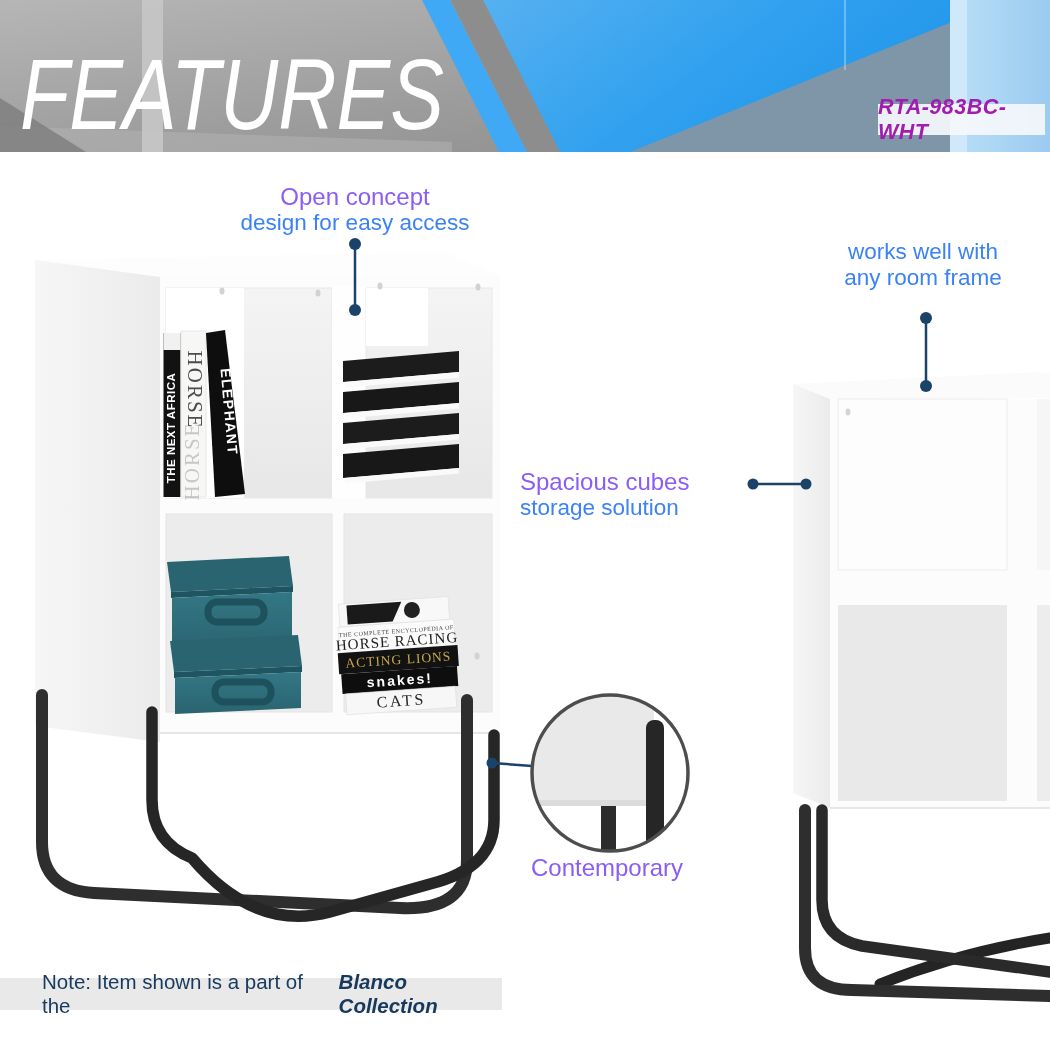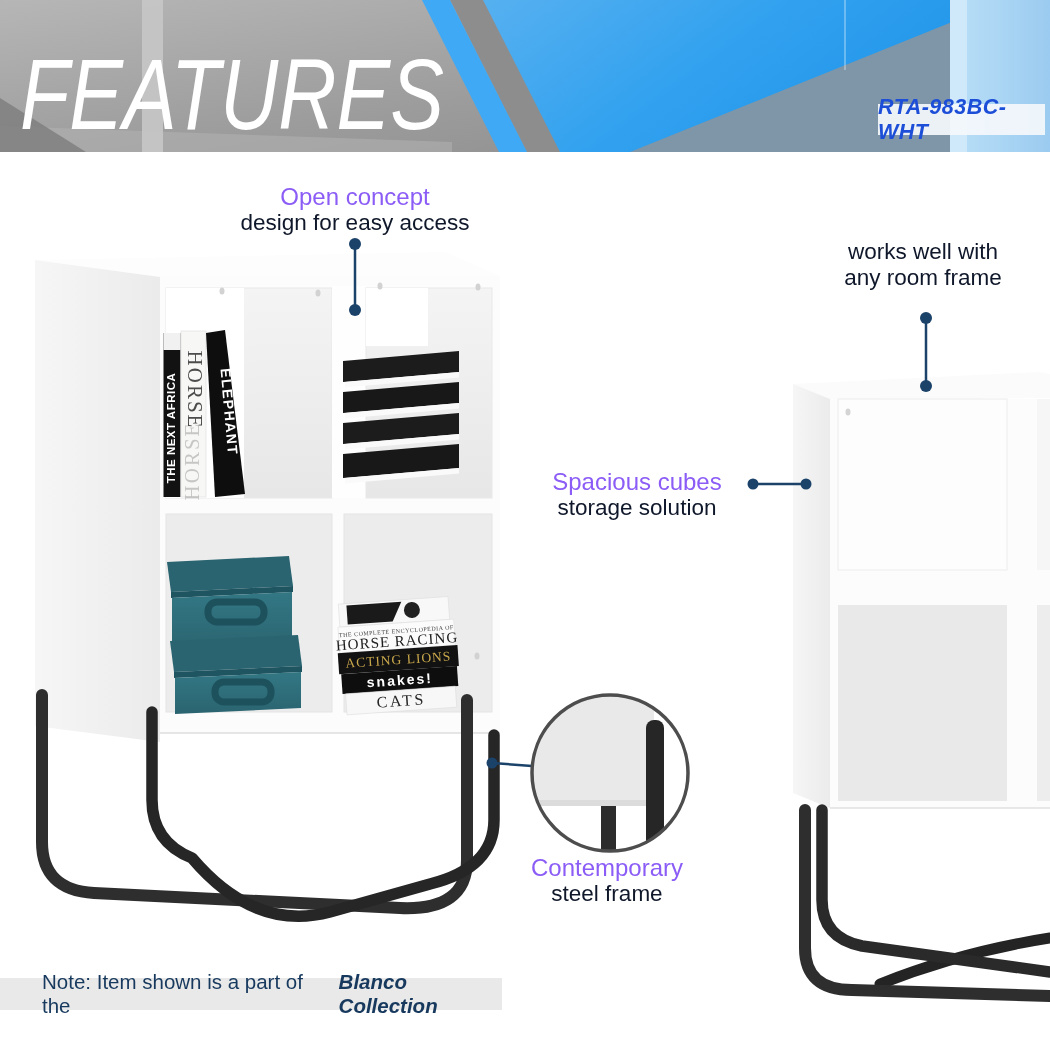--- a/index.html
+++ b/index.html
@@ -5,29 +5,29 @@
   html,body{margin:0;padding:0;}
   body{
     width:1050px;height:1050px;position:relative;background:#ffffff;
     font-family:"Liberation Sans", sans-serif;overflow:hidden;
   }
   .header{position:absolute;left:0;top:0;width:1050px;height:152px;font-style:italic;}
   .header svg{display:block;}
   .badge{
     position:absolute;top:104px;left:878px;right:5px;height:31px;
     background:rgba(244,248,251,0.93);display:flex;align-items:center;justify-content:center;
-    font-size:21.5px;font-weight:bold;color:#1d4ed8;letter-spacing:.5px;
+    font-size:21.5px;font-weight:bold;color:#a21caf;letter-spacing:.5px;
   }
   .scene{position:absolute;left:0;top:0;width:1050px;height:1050px;}
   .callout{position:absolute;line-height:26px;}
   .callout .hd{font-size:24px;color:#8b5cf6;}
-  .callout .bd{font-size:22.5px;color:#0f172a;}
+  .callout .bd{font-size:22.5px;color:#3b82f6;}
   .co-open{left:230px;top:184px;width:250px;text-align:center;}
   .co-geo{left:798px;top:239px;width:250px;text-align:center;}
-  .co-spac{left:520px;top:469px;width:234px;text-align:center;}
+  .co-spac{left:520px;top:469px;width:234px;text-align:left;}
   .co-steel{left:482px;top:855px;width:250px;text-align:center;}
   .notebar{
     position:absolute;left:0;top:978px;width:460px;height:32px;background:#e9e9e9;
     padding-left:42px;display:flex;align-items:center;font-size:20.5px;color:#17395e;
   }
   .notebar .coll{font-weight:bold;font-style:italic;margin-left:18px;}
   .features-title{font-family:"Liberation Sans", sans-serif;}
 </style>
 </head>
 <body>
@@ -239,19 +239,18 @@
   <div class="bd">any room frame</div>
 </div>
 
 <div class="callout co-spac">
   <div class="hd">Spacious cubes</div>
   <div class="bd">storage solution</div>
 </div>
 
 <div class="callout co-steel">
   <div class="hd">Contemporary</div>
-  <div class="bd">steel frame</div>
 </div>
 
 <div class="notebar">
   <span>Note: Item shown is a part of the</span>
   <span class="coll">Blanco Collection</span>
 </div>
 
 </body></html>

